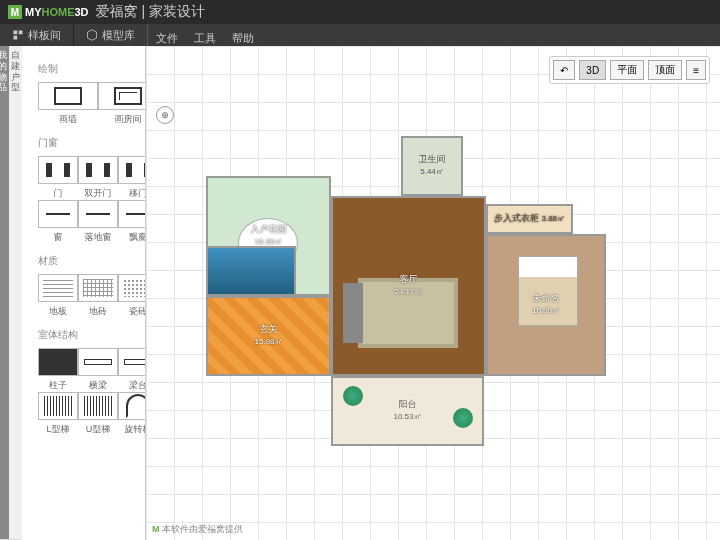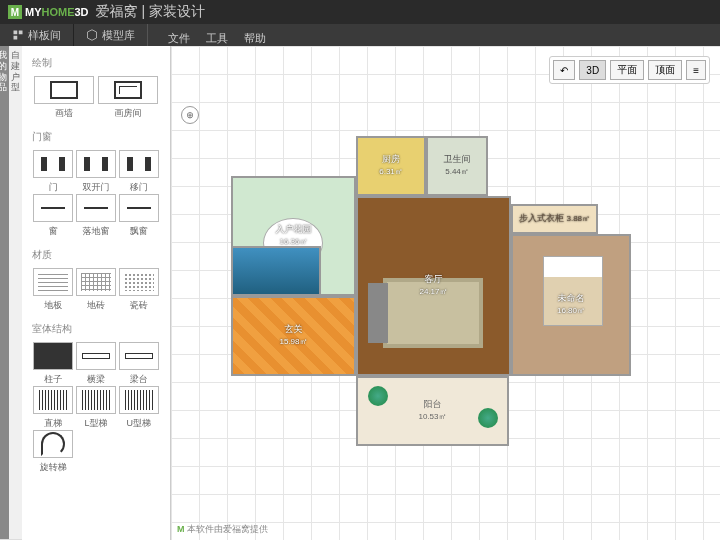--- a/index.html
+++ b/index.html
@@ -7,27 +7,27 @@
 .header{height:24px;background:#2a2a2a;color:#fff;display:flex;align-items:center;padding:0 8px;font-size:11px}
 .logo{display:flex;align-items:center;gap:3px}
 .logo-icon{width:14px;height:14px;background:#6ab04c;display:inline-flex;align-items:center;justify-content:center;font-weight:bold;font-size:10px}
 .logo-text{font-weight:bold}
 .logo-text em{font-style:normal;color:#6ab04c}
 .logo-sub{font-size:14px;color:#ccc;margin-left:4px}
 .sub-header{height:22px;background:#3a3a3a;display:flex;align-items:flex-end;font-size:11px;color:#ccc}
 .sub-tabs{display:flex;height:100%}
 .sub-tab{padding:0 12px;display:flex;align-items:center;gap:4px;border-right:1px solid #555}
 .sub-tab.sep{border-right:1px solid #222}
-.menu-items{display:flex;gap:16px;margin-left:20px}
+.menu-items{display:flex;gap:16px;margin-left:8px}
 .menu-item{cursor:pointer}
 .main{display:flex;height:494px}
 .nav-rail{width:22px;background:#f0f0f0;font-size:9px;writing-mode:vertical-rl;text-orientation:upright;display:flex;flex-direction:column}
 .nav-rail-item{writing-mode:horizontal-tb;text-orientation:mixed;padding:4px 2px;text-align:center;font-size:9px;color:#666;border-bottom:1px solid #ddd;cursor:pointer;line-height:1.2}
 .nav-rail-item.active{background:#888;color:#fff}
-.palette{width:149px;background:#fff;overflow-y:auto;border-right:1px solid #ccc;padding:10px}
+.palette{width:124px;background:#fff;overflow-y:auto;border-right:1px solid #ccc;padding:16px}
 .palette-section{margin-bottom:10px}
 .palette-title{font-size:10px;color:#888;margin-bottom:6px}
 .palette-grid{display:grid;grid-template-columns:repeat(3,1fr);}
 .palette-grid.g2{grid-template-columns:repeat(2,1fr)}
 .palette-item{display:flex;flex-direction:column;align-items:center;gap:3px;cursor:pointer}
 .palette-thumb{width:40px;height:28px;border:1px solid #bbb;background:#fff;display:flex;align-items:center;justify-content:center;position:relative}
 .palette-thumb.wide{width:60px}
 .palette-label{font-size:9px;color:#666}
 .canvas{flex:1;position:relative;background:#fff;overflow:hidden}
 .grid-bg{position:absolute;inset:0;background-image:linear-gradient(#e5e5e5 1px,transparent 1px),linear-gradient(90deg,#e5e5e5 1px,transparent 1px);background-size:28px 28px}
@@ -219,26 +219,20 @@
         <div class="palette-item">
             <div class="palette-thumb">
               <div class="th-beam"></div>
             </div>
             <span class="palette-label">梁台</span>
           </div>
         <div class="palette-item">
             <div class="palette-thumb">
               <div class="th-stairs"></div>
             </div>
-            <span class="palette-label">直梯</span>
-          </div>
-        <div class="palette-item">
-            <div class="palette-thumb">
-              <div class="th-stairs"></div>
-            </div>
             <span class="palette-label">L型梯</span>
           </div>
         <div class="palette-item">
             <div class="palette-thumb">
               <div class="th-stairs"></div>
             </div>
             <span class="palette-label">U型梯</span>
           </div>
         <div class="palette-item">
             <div class="palette-thumb">
@@ -261,23 +255,20 @@
       <button class="tr-btn">顶面</button>
       <button class="tr-btn">≡</button>
     </div>
 
     <div class="floorplan">
       <div class="room r-garden">
         <div class="table"></div>
         <div class="room-label"><span>入户花园</span><br><span class="room-area">16.36㎡</span></div>
       </div>
       <div class="room r-water"></div>
-      <div class="room r-kitchen">
-        <div class="room-label"><span>厨房</span><br><span class="room-area">6.31㎡</span></div>
-      </div>
       <div class="room r-bath">
         <div class="room-label" style="color:#555;text-shadow:none"><span>卫生间</span><br><span class="room-area">5.44㎡</span></div>
       </div>
       <div class="room r-closet">
         <div class="room-label"><span>步入式衣柜</span> <span class="room-area">3.88㎡</span></div>
       </div>
       <div class="room r-living">
         <div class="rug"></div>
         <div class="sofa"></div>
         <div class="room-label"><span>客厅</span><br><span class="room-area">24.17㎡</span></div>

